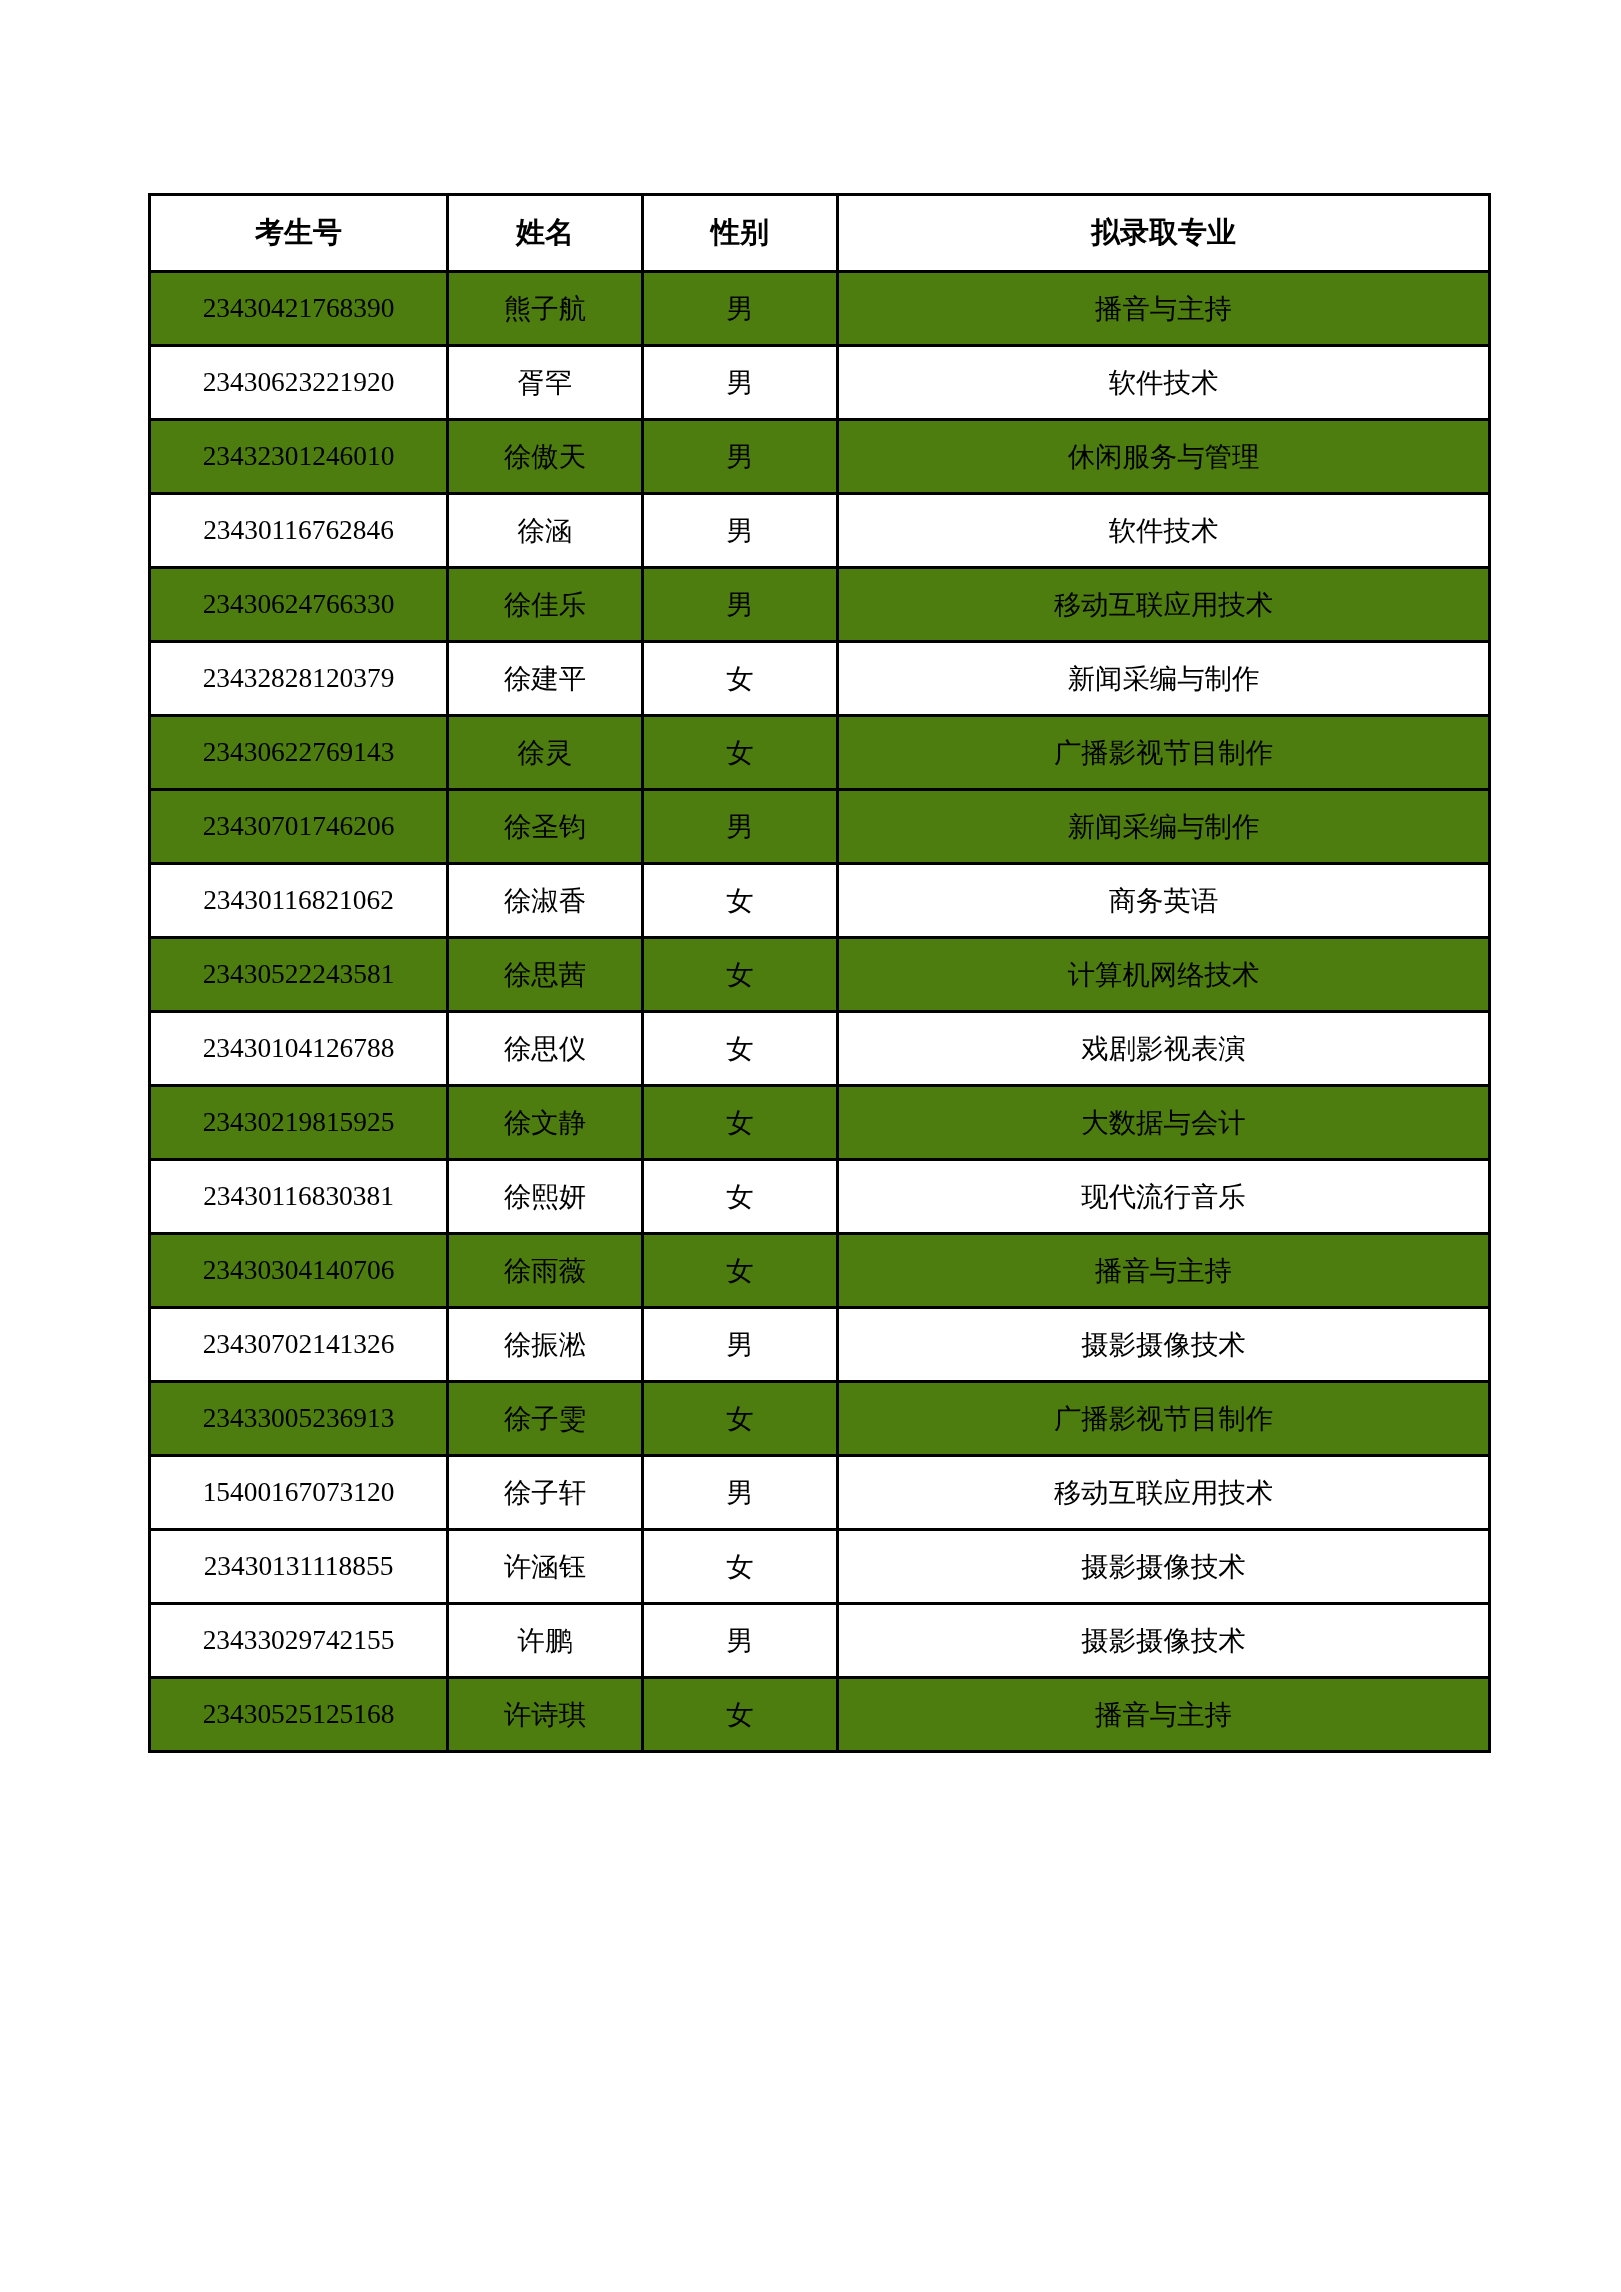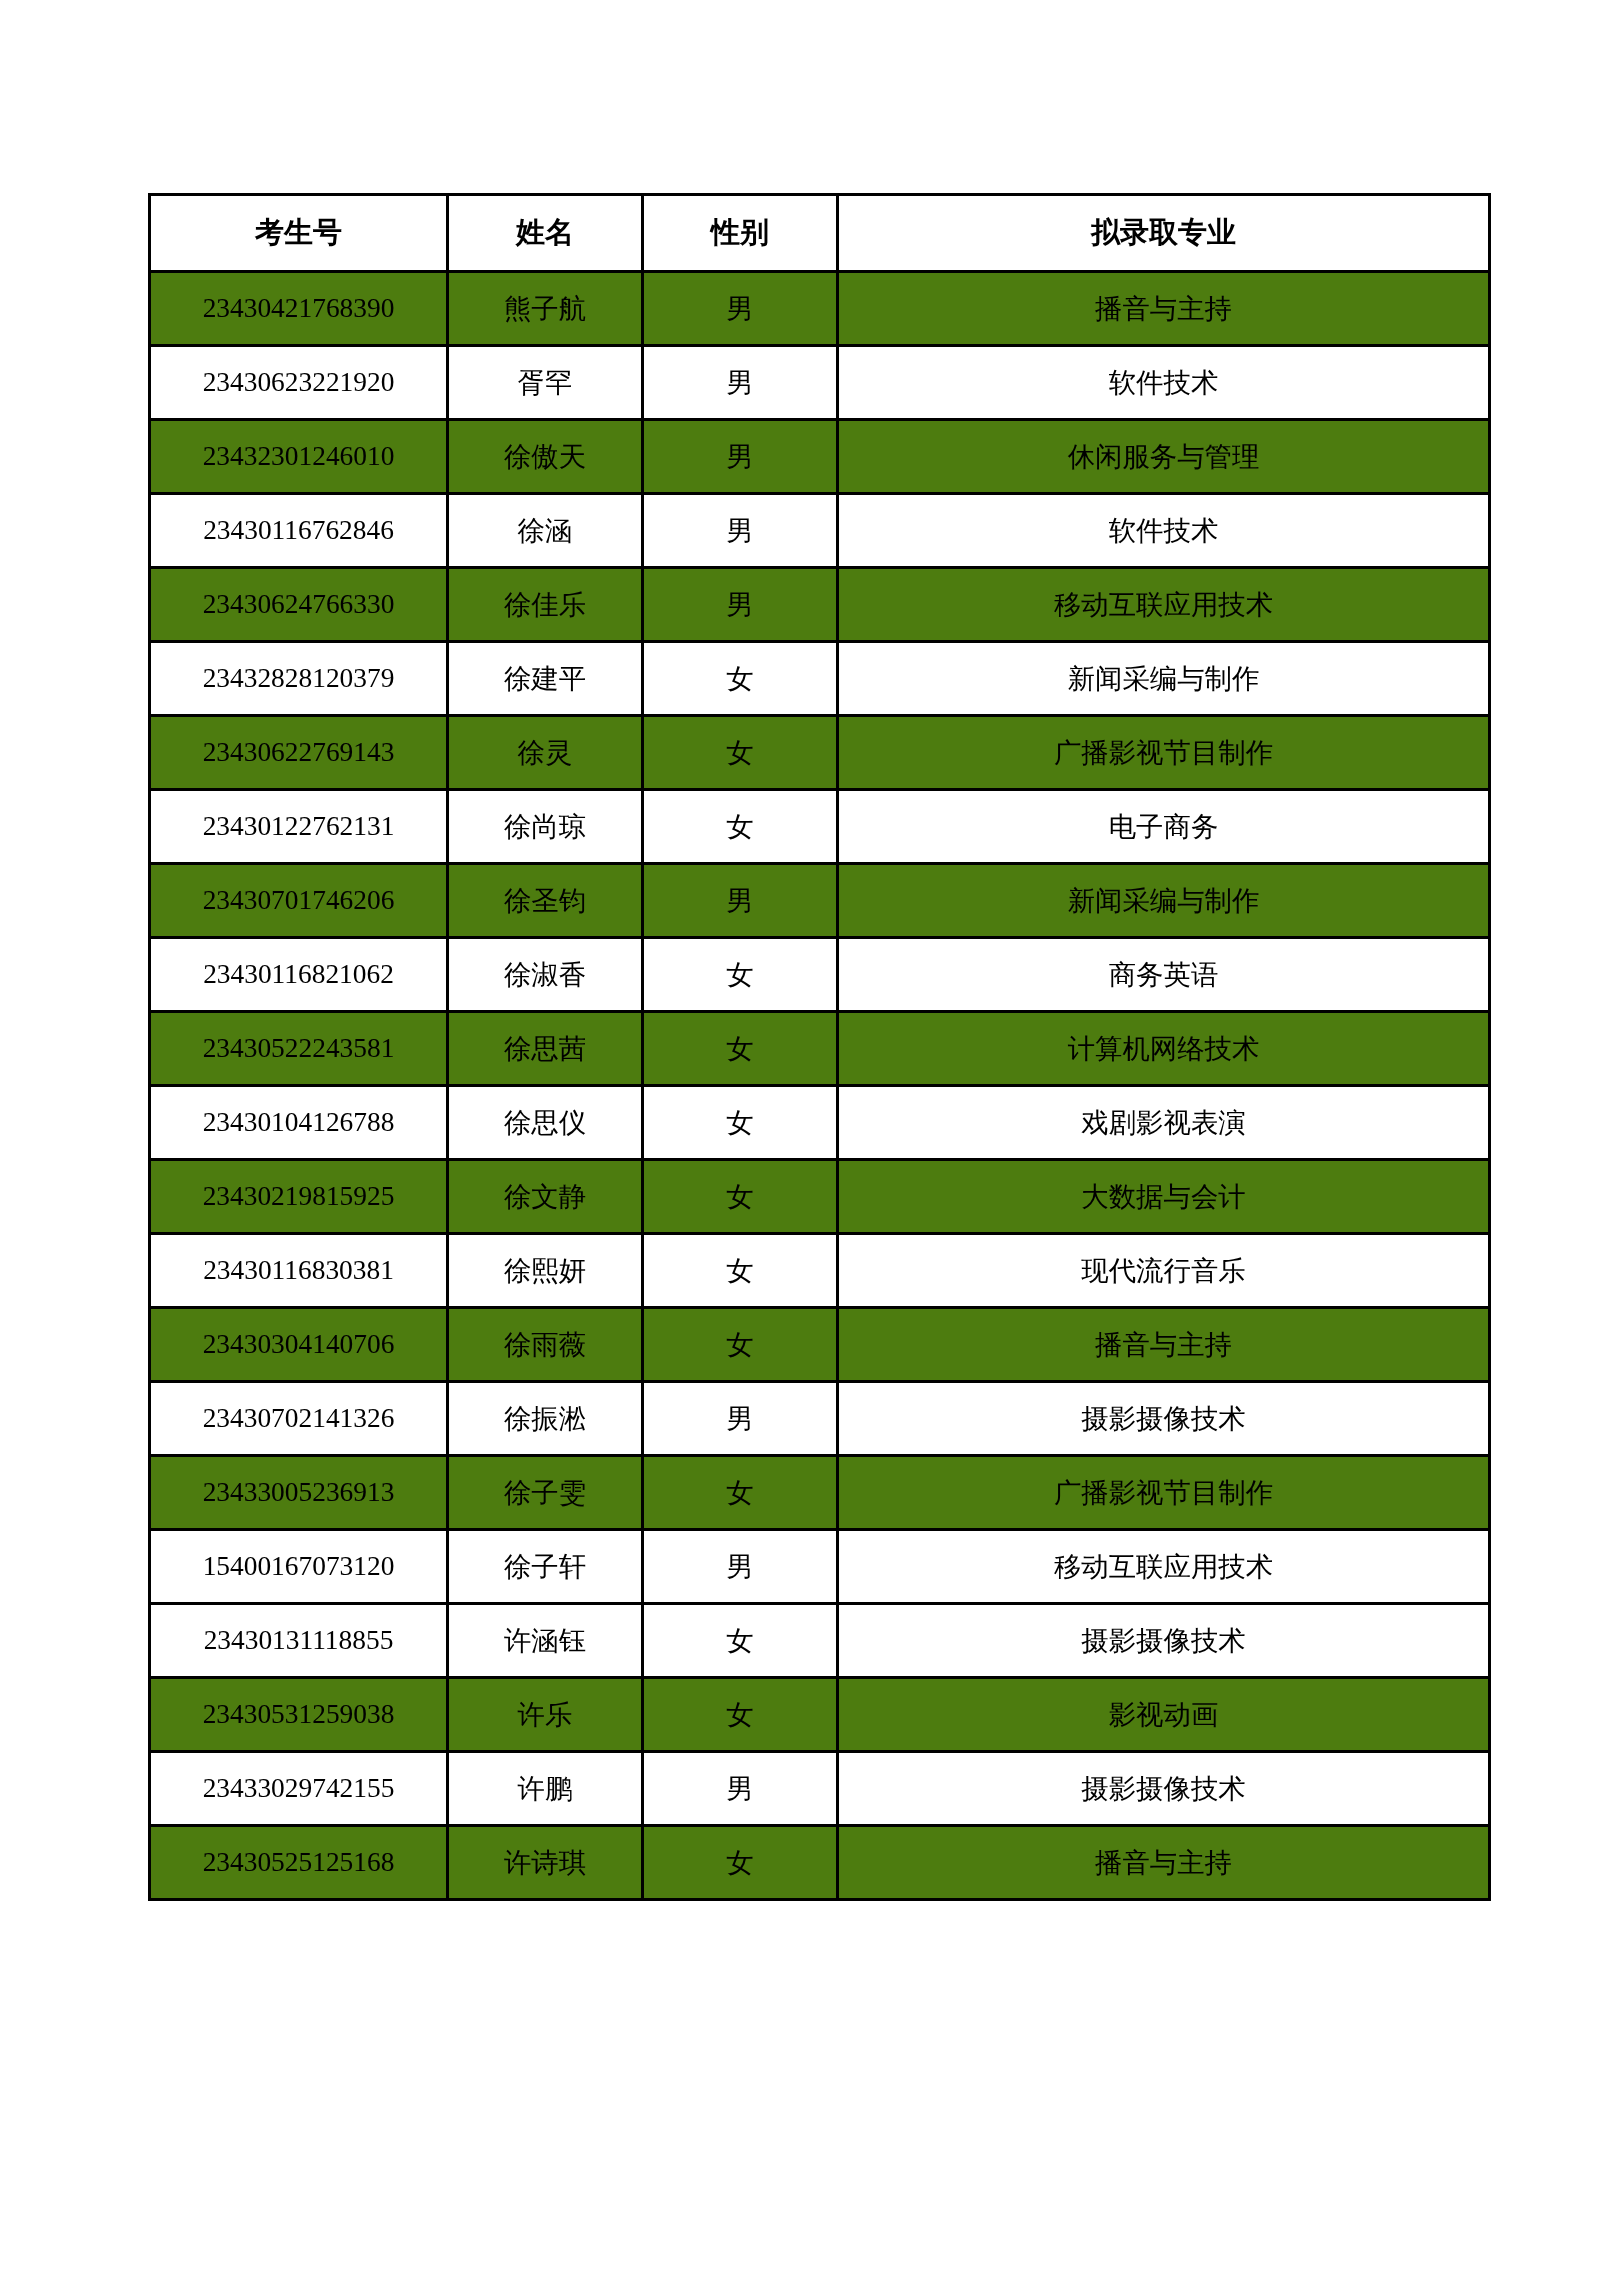--- a/index.html
+++ b/index.html
@@ -107,26 +107,20 @@
           <td>徐建平</td>
           <td>女</td>
           <td>新闻采编与制作</td>
         </tr>
         <tr class="green">
           <td>23430622769143</td>
           <td>徐灵</td>
           <td>女</td>
           <td>广播影视节目制作</td>
         </tr>
-        <tr>
-          <td>23430122762131</td>
-          <td>徐尚琼</td>
-          <td>女</td>
-          <td>电子商务</td>
-        </tr>
         <tr class="green">
           <td>23430701746206</td>
           <td>徐圣钧</td>
           <td>男</td>
           <td>新闻采编与制作</td>
         </tr>
         <tr>
           <td>23430116821062</td>
           <td>徐淑香</td>
           <td>女</td>
@@ -178,26 +172,20 @@
           <td>15400167073120</td>
           <td>徐子轩</td>
           <td>男</td>
           <td>移动互联应用技术</td>
         </tr>
         <tr>
           <td>23430131118855</td>
           <td>许涵钰</td>
           <td>女</td>
           <td>摄影摄像技术</td>
-        </tr>
-        <tr class="green">
-          <td>23430531259038</td>
-          <td>许乐</td>
-          <td>女</td>
-          <td>影视动画</td>
         </tr>
         <tr>
           <td>23433029742155</td>
           <td>许鹏</td>
           <td>男</td>
           <td>摄影摄像技术</td>
         </tr>
         <tr class="green">
           <td>23430525125168</td>
           <td>许诗琪</td>

